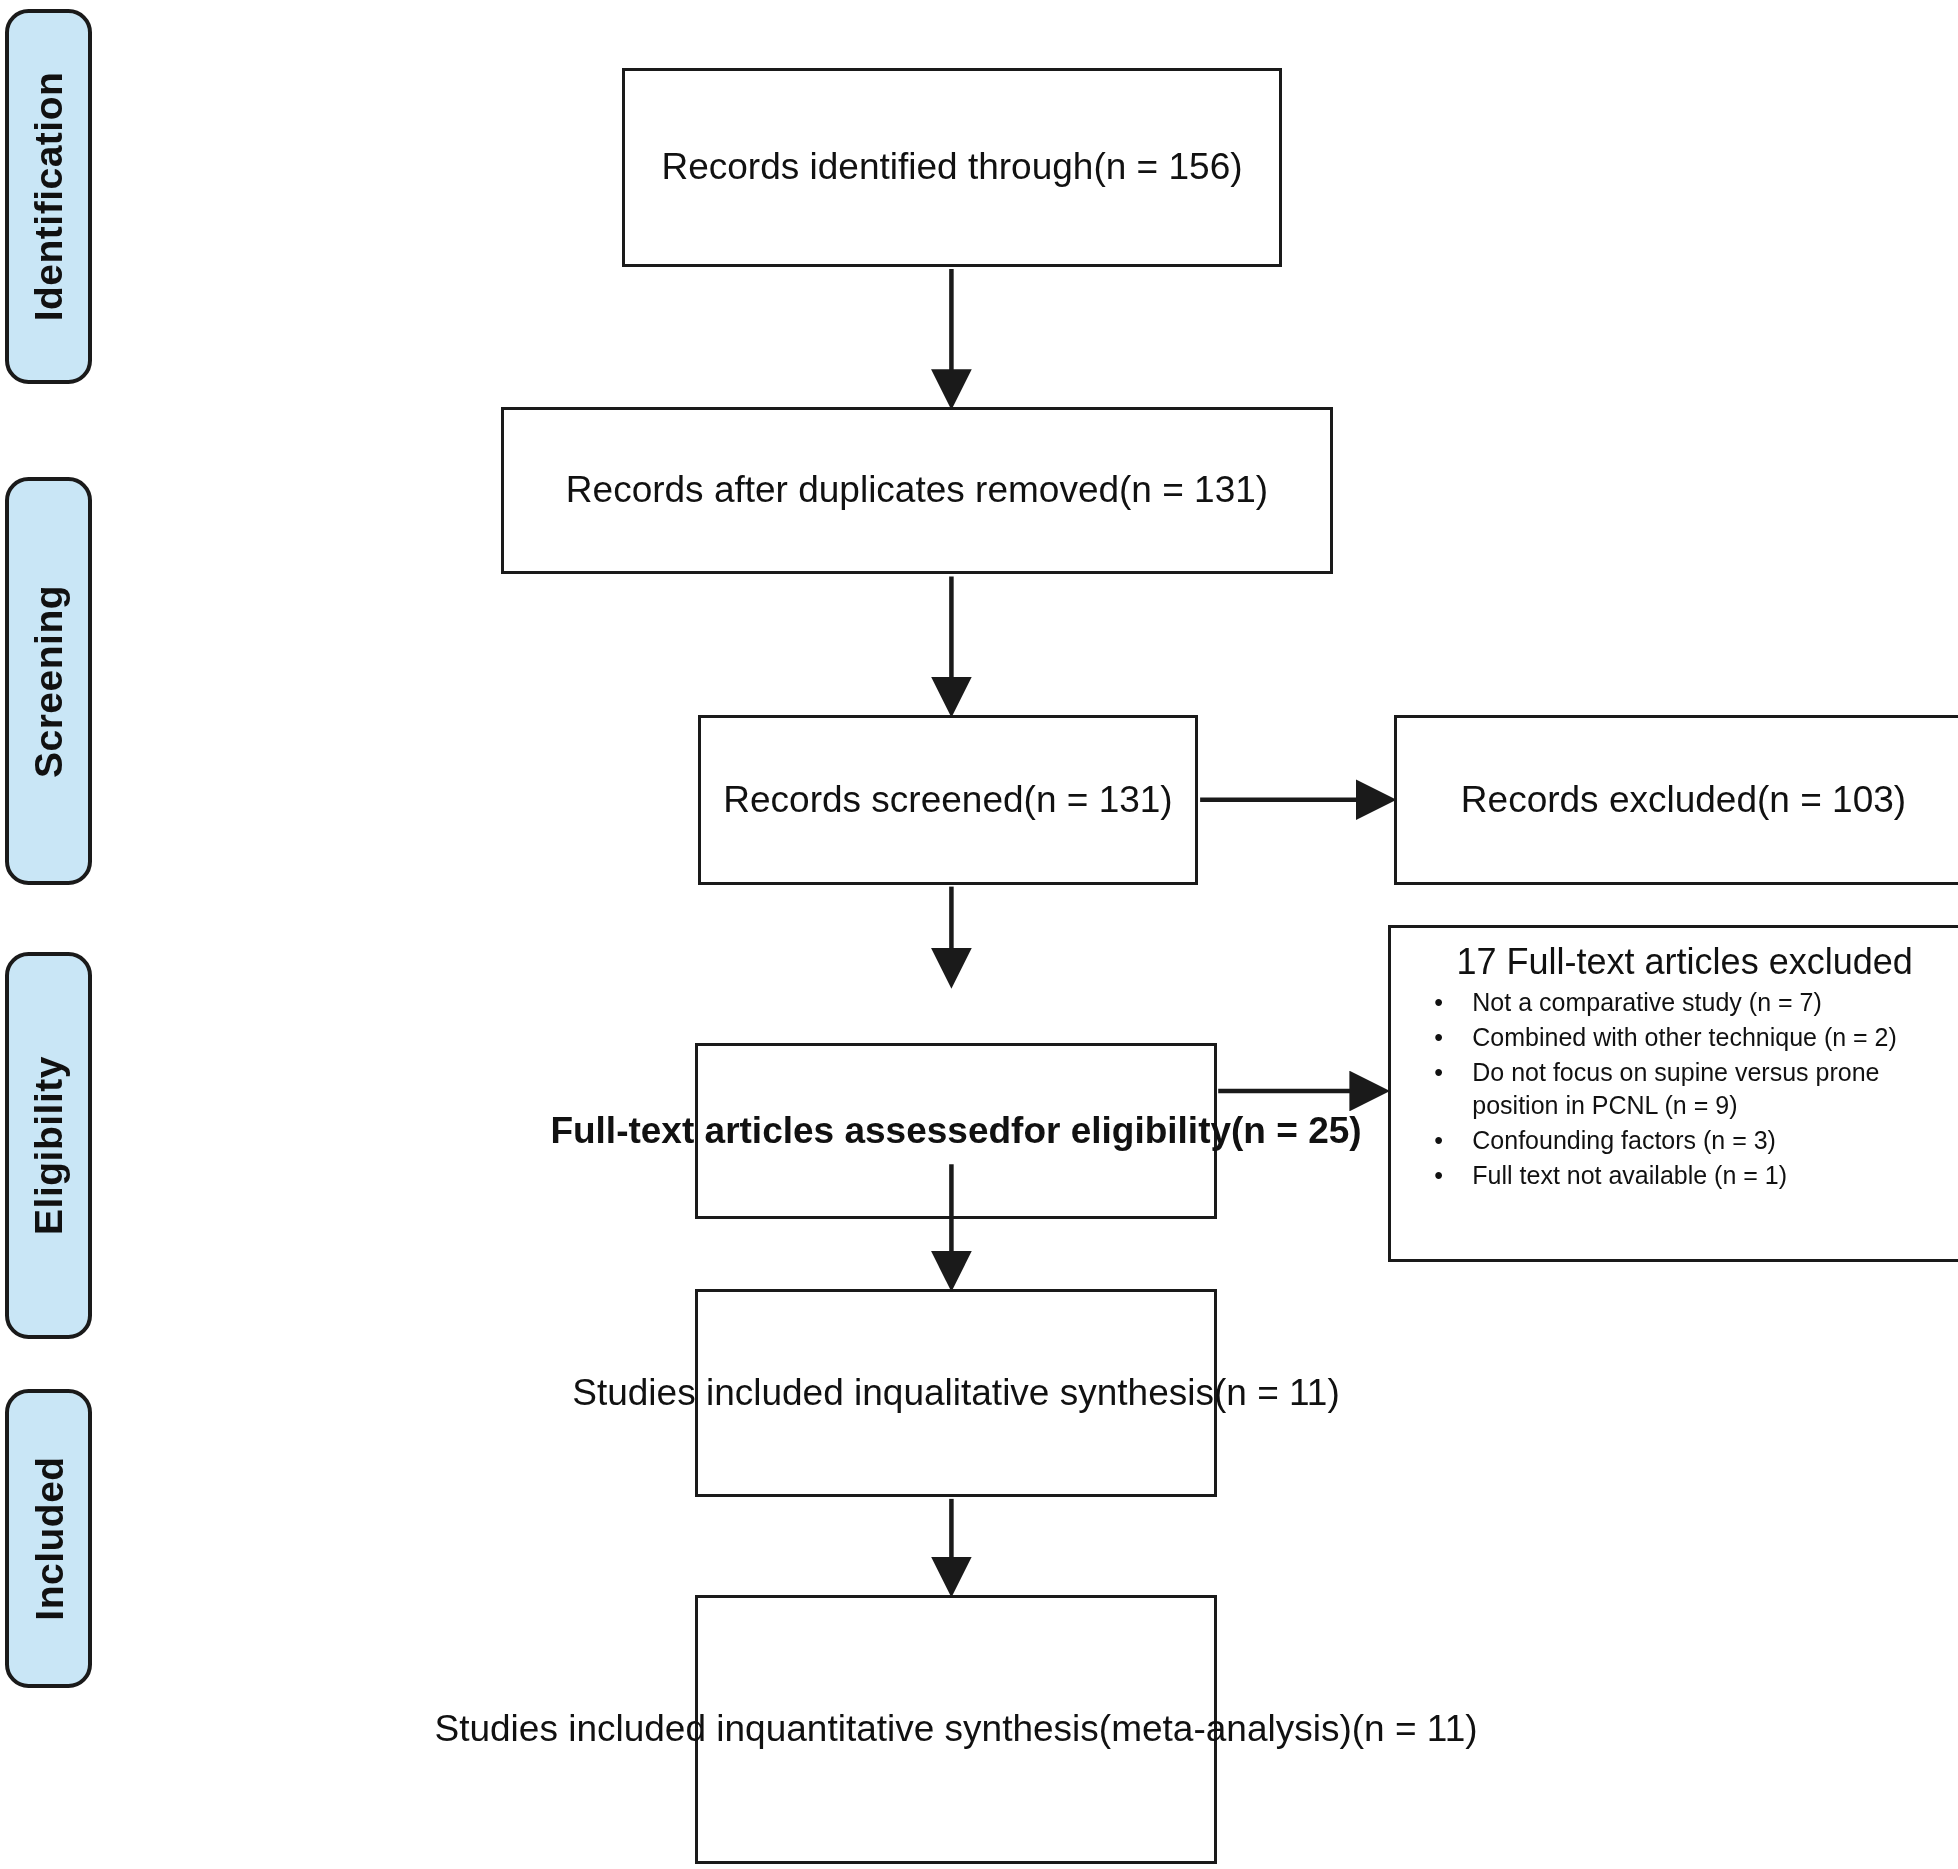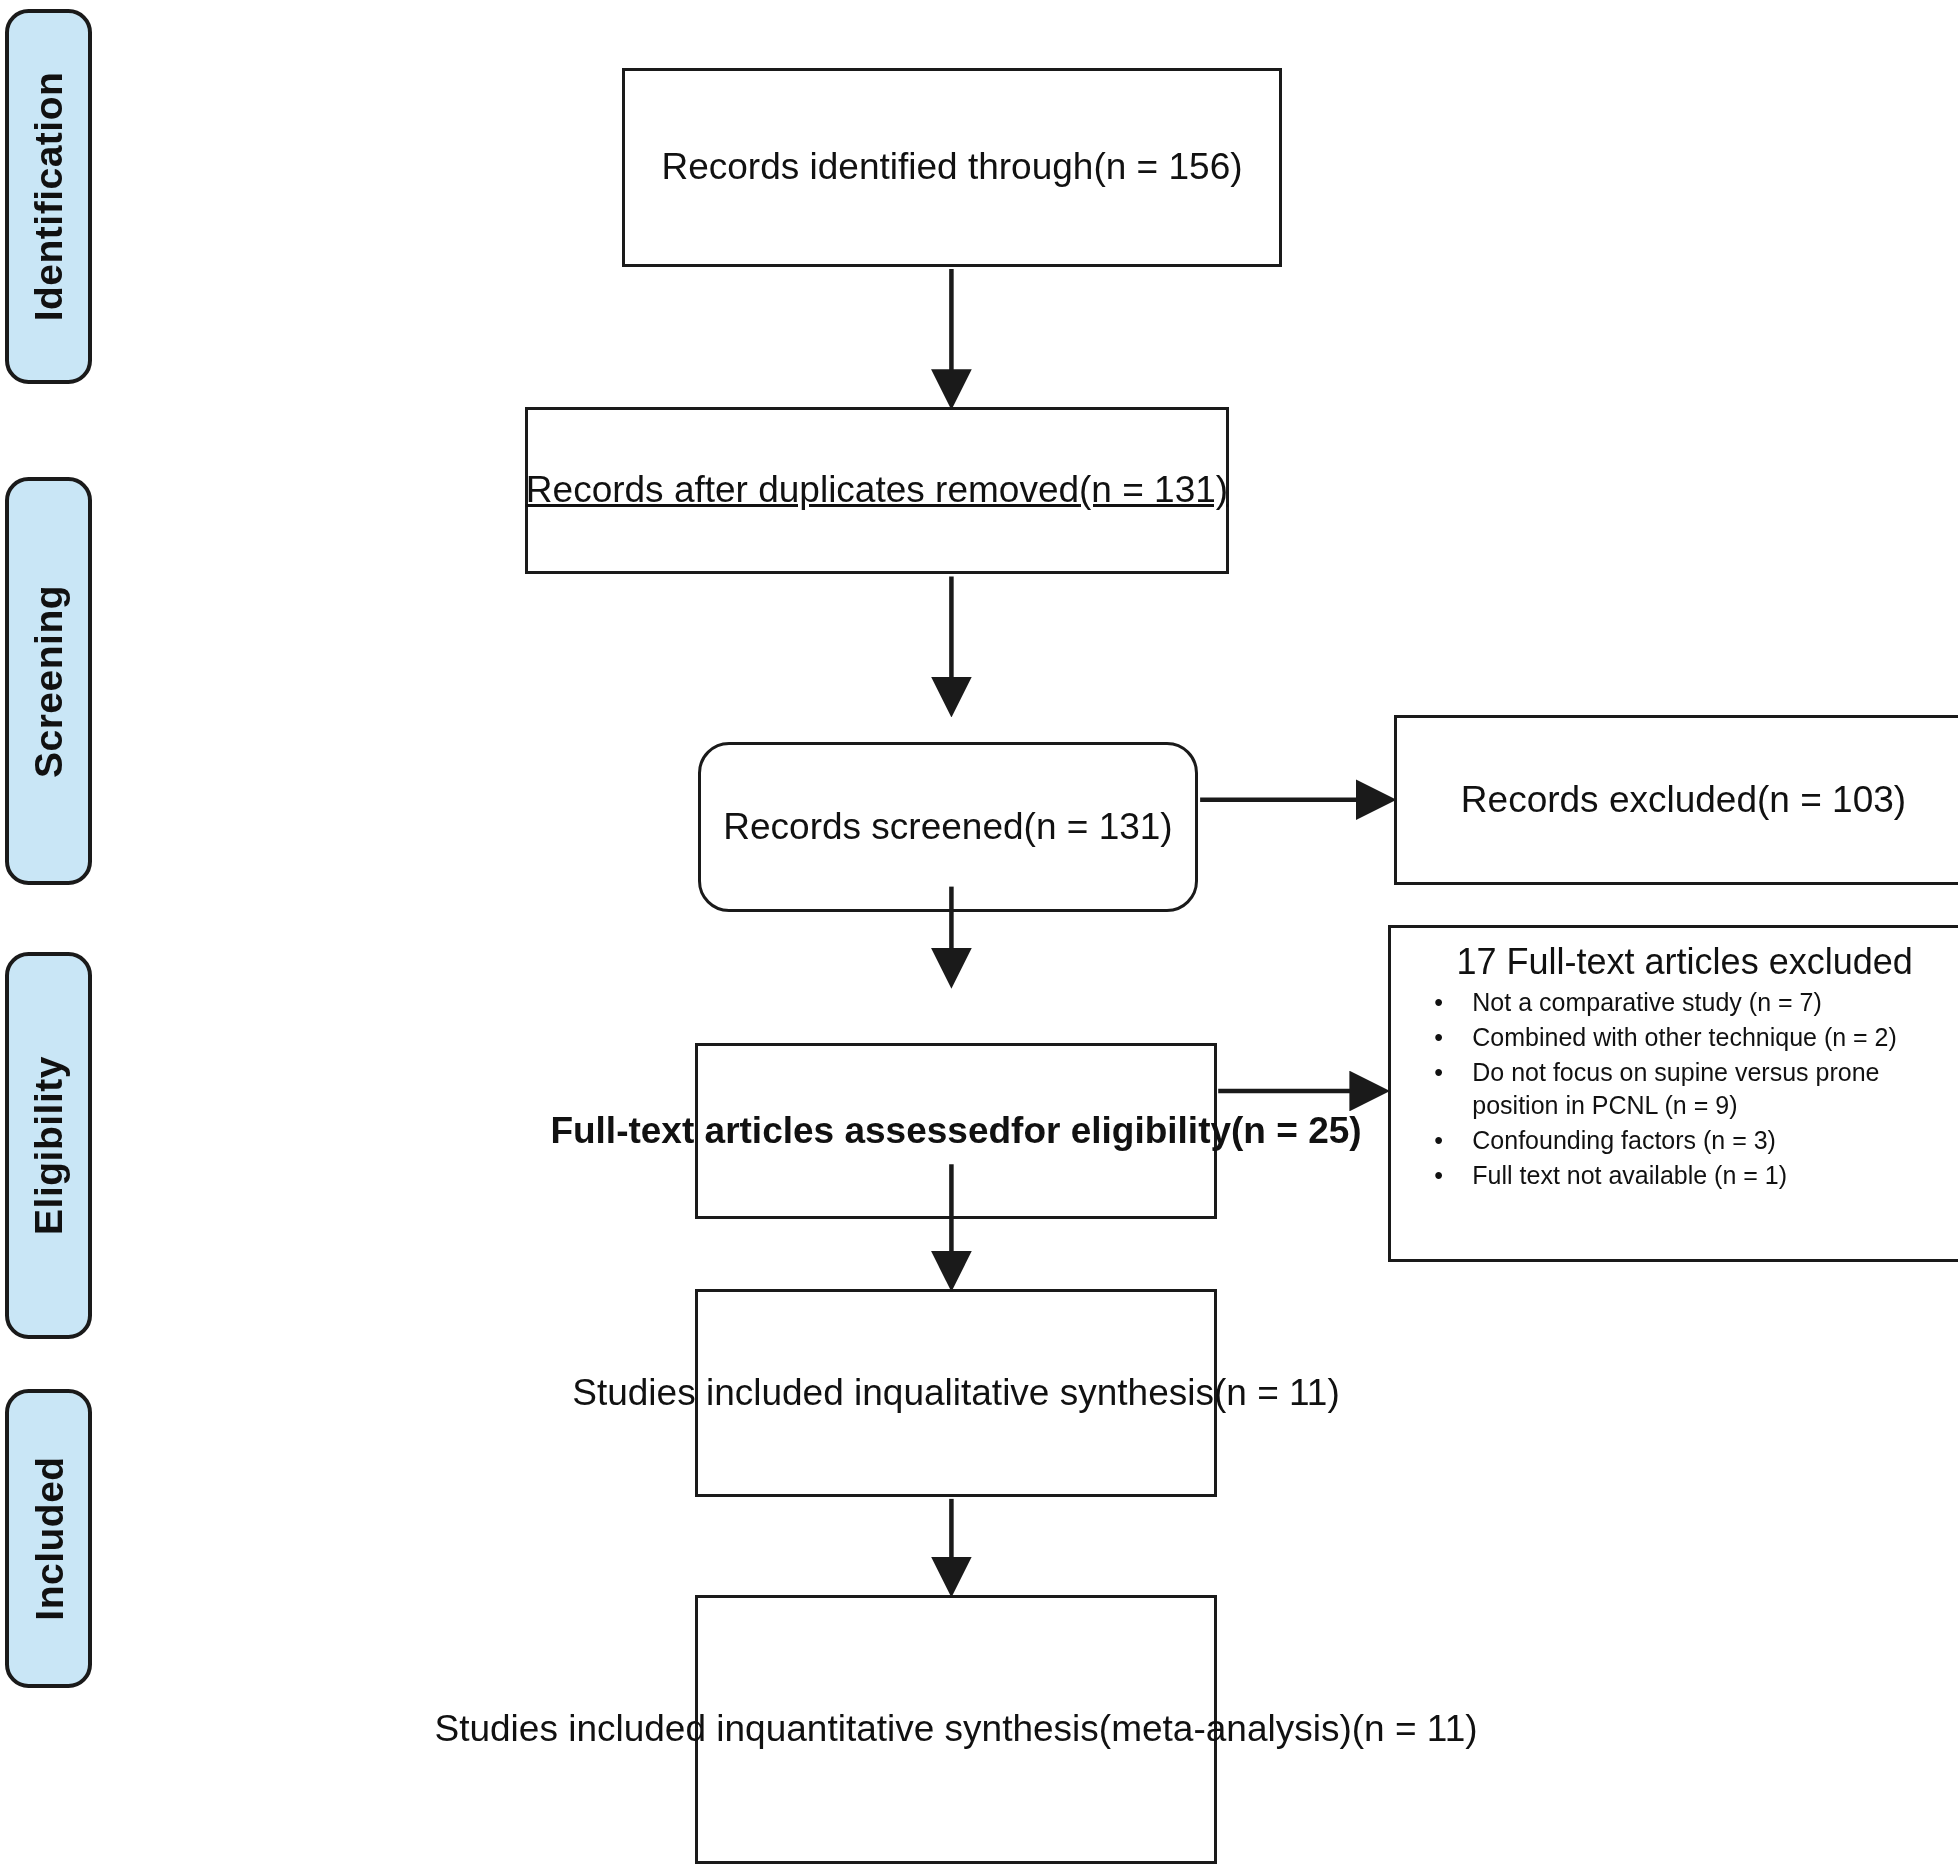--- a/index.html
+++ b/index.html
@@ -122,26 +122,26 @@
 
   <div class="stage-tab" style="top:1389px; height:299px;">
     <span class="stage-tab-label">Included</span>
   </div>
 
   <div class="flow-box" style="left:622px; top:68px; width:660px; height:199px;">
     <span class="line">Records identified through</span>
     <span class="line">(n = 156)</span>
   </div>
 
-  <div class="flow-box" style="left:525px; top:407px; width:704px; height:167px;text-decoration:underline;">
+  <div class="flow-box" style="left:501px; top:407px; width:832px; height:167px;">
     <span class="line">Records after duplicates removed</span>
     <span class="line">(n = 131)</span>
   </div>
 
-  <div class="flow-box" style="left:698px; top:742px; width:500px; height:170px;border-radius:31px;">
+  <div class="flow-box" style="left:698px; top:715px; width:500px; height:170px;">
     <span class="line">Records screened</span>
     <span class="line">(n = 131)</span>
   </div>
 
   <div class="flow-box" style="left:1394px; top:715px; width:579px; height:170px;">
     <span class="line">Records excluded</span>
     <span class="line">(n = 103)</span>
   </div>
 
   <div class="flow-box" style="left:695px; top:1043px; width:522px; height:176px;font-weight:bold;">

